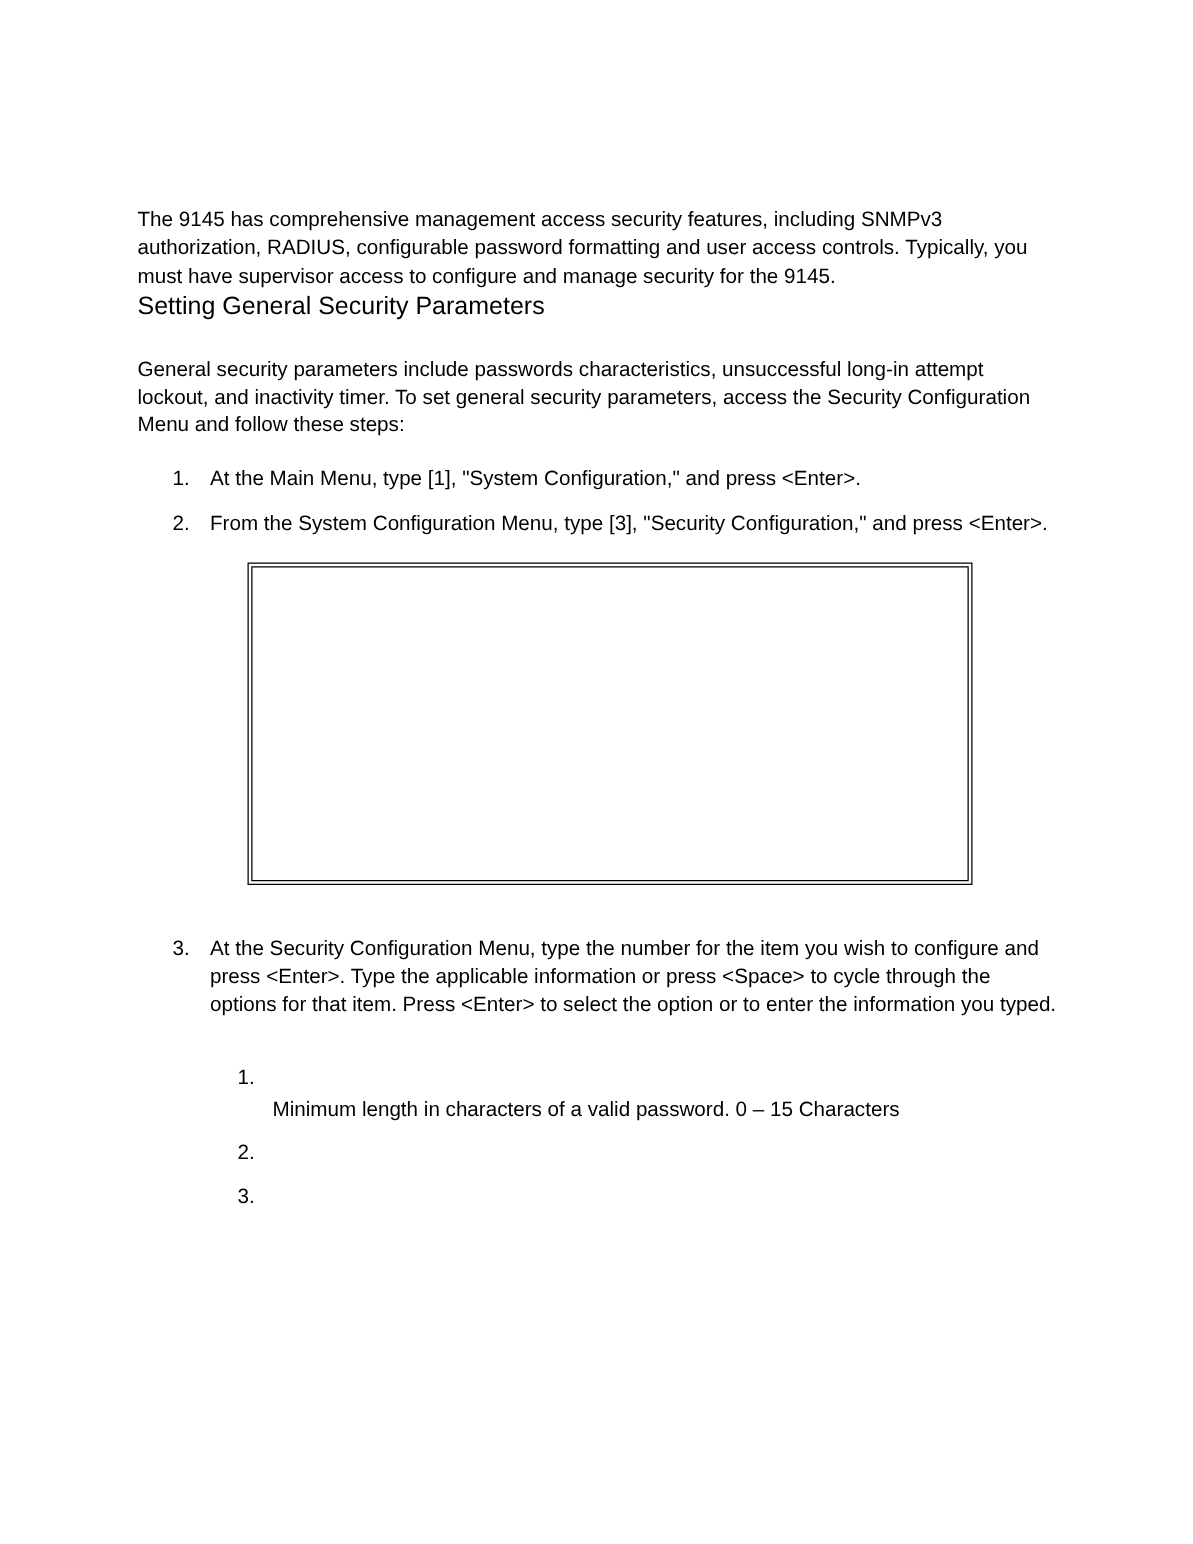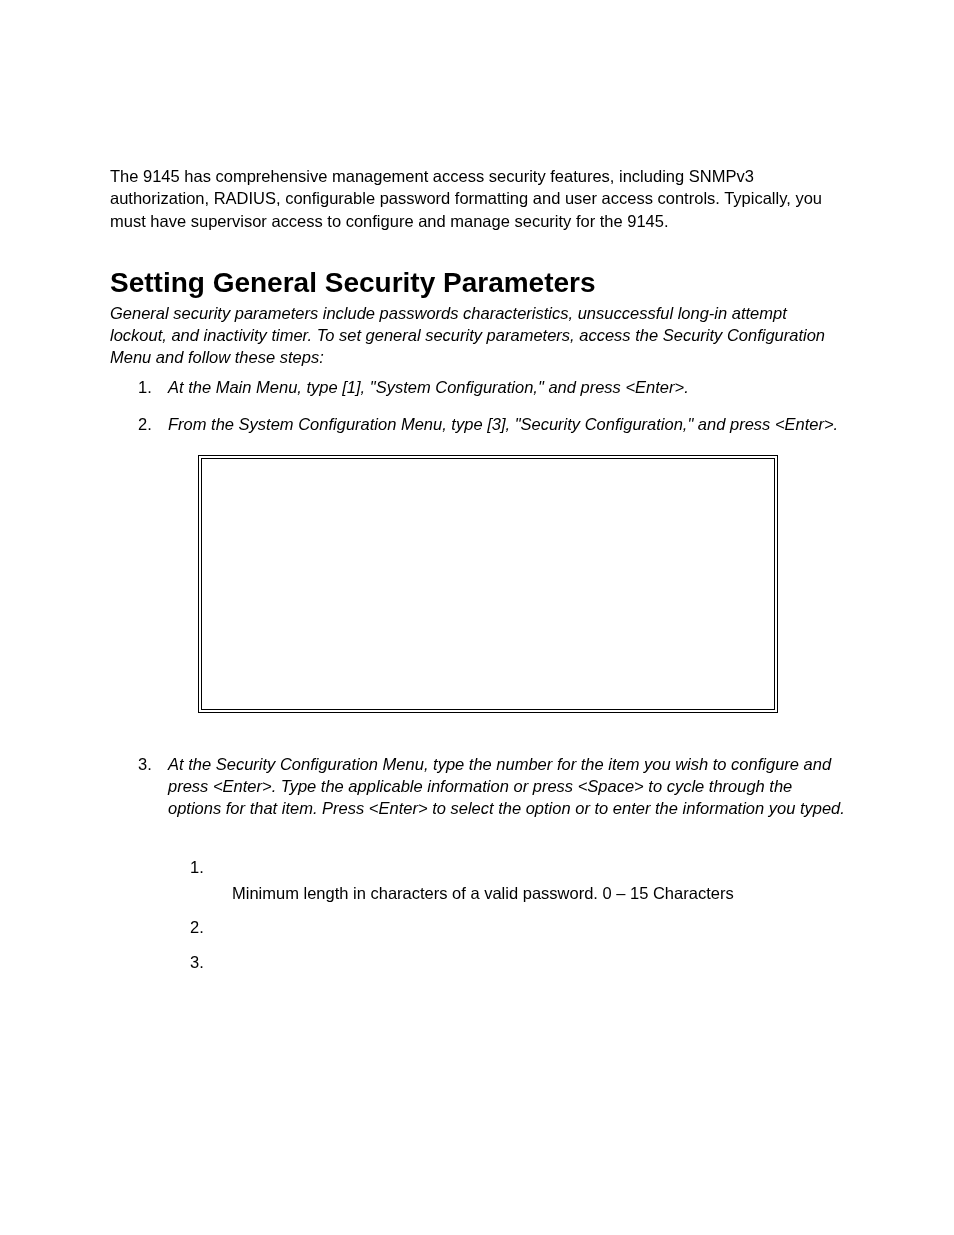--- a/index.html
+++ b/index.html
@@ -10,64 +10,62 @@
     body {
       font-family: Arial, Helvetica, sans-serif;
       background: #ffffff;
       color: #000000;
       width: 954px;
       padding: 165px 106px 100px 110px;
       font-size: 16.5px;
       line-height: 1.35;
     }
     .intro-para {
-      margin-bottom: 32px;
     }
     .section-heading {
-      font-size: 28px;
-      font-weight: bold;
+      font-size: 20px;
+      font-weight: normal;
+      margin-bottom: 26px;
     }
     .body-para {
-      margin-bottom: 8px;
-      font-style: italic;
+      margin-bottom: 20px;
     }
     .numbered-list {
       margin-left: 28px;
       margin-bottom: 20px;
     }
     .numbered-item {
       display: flex;
       margin-bottom: 14px;
     }
     .num-marker {
       width: 30px;
       flex-shrink: 0;
     }
     .num-content {
       flex: 1;
-      font-style: italic;
     }
     .figure-box {
       border: 4px double #000000;
       width: 580px;
       height: 258px;
       margin: 8px auto 40px 88px;
     }
     .sub-numbered-list {
       margin-left: 80px;
       margin-top: 36px;
     }
     .sub-item {
       margin-bottom: 12px;
     }
     .sub-marker {
       margin-bottom: 4px;
     }
     .sub-desc {
-      margin-left: 42px;
+      margin-left: 28px;
     }
   </style>
 </head>
 <body>
 
 <p class="intro-para">The 9145 has comprehensive management access security features, including SNMPv3 authorization, RADIUS, configurable password formatting and user access controls.  Typically, you must have supervisor access to configure and manage security for the 9145.</p>
 
 <h2 class="section-heading">Setting General Security Parameters</h2>
 
 <p class="body-para">General security parameters include passwords characteristics, unsuccessful long-in attempt lockout, and inactivity timer.  To set general security parameters, access the Security Configuration Menu and follow these steps:</p>

